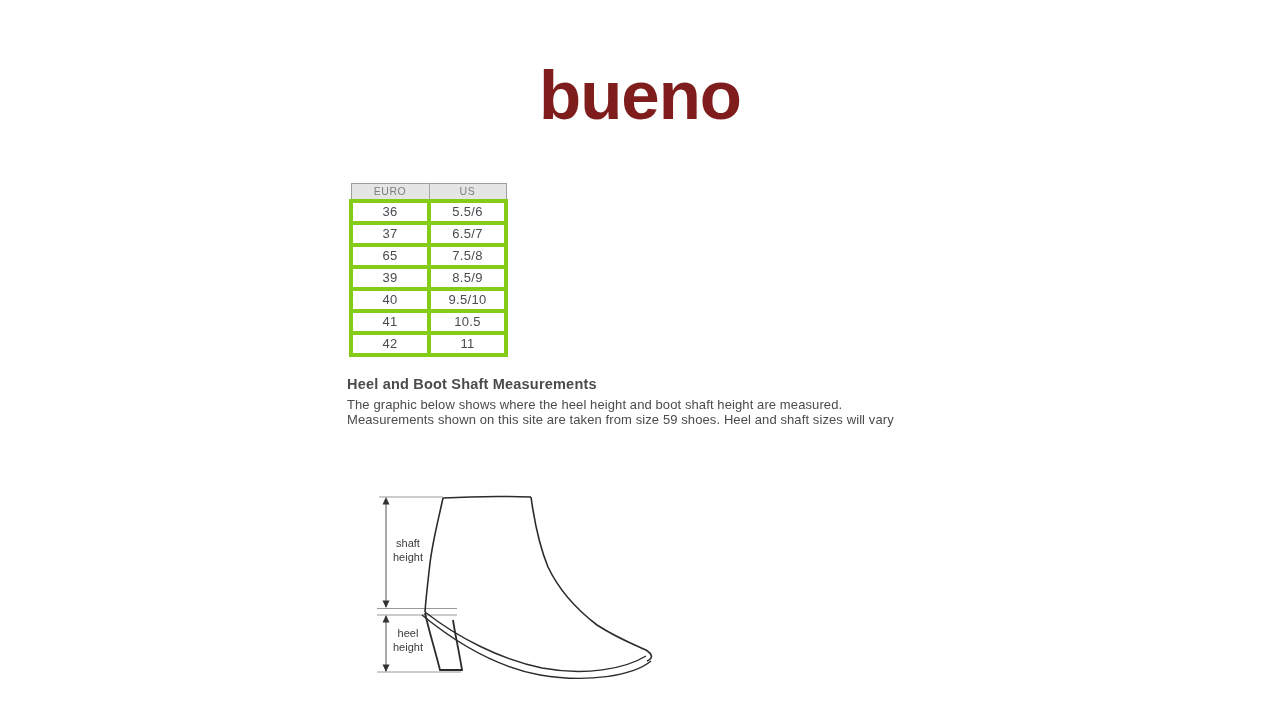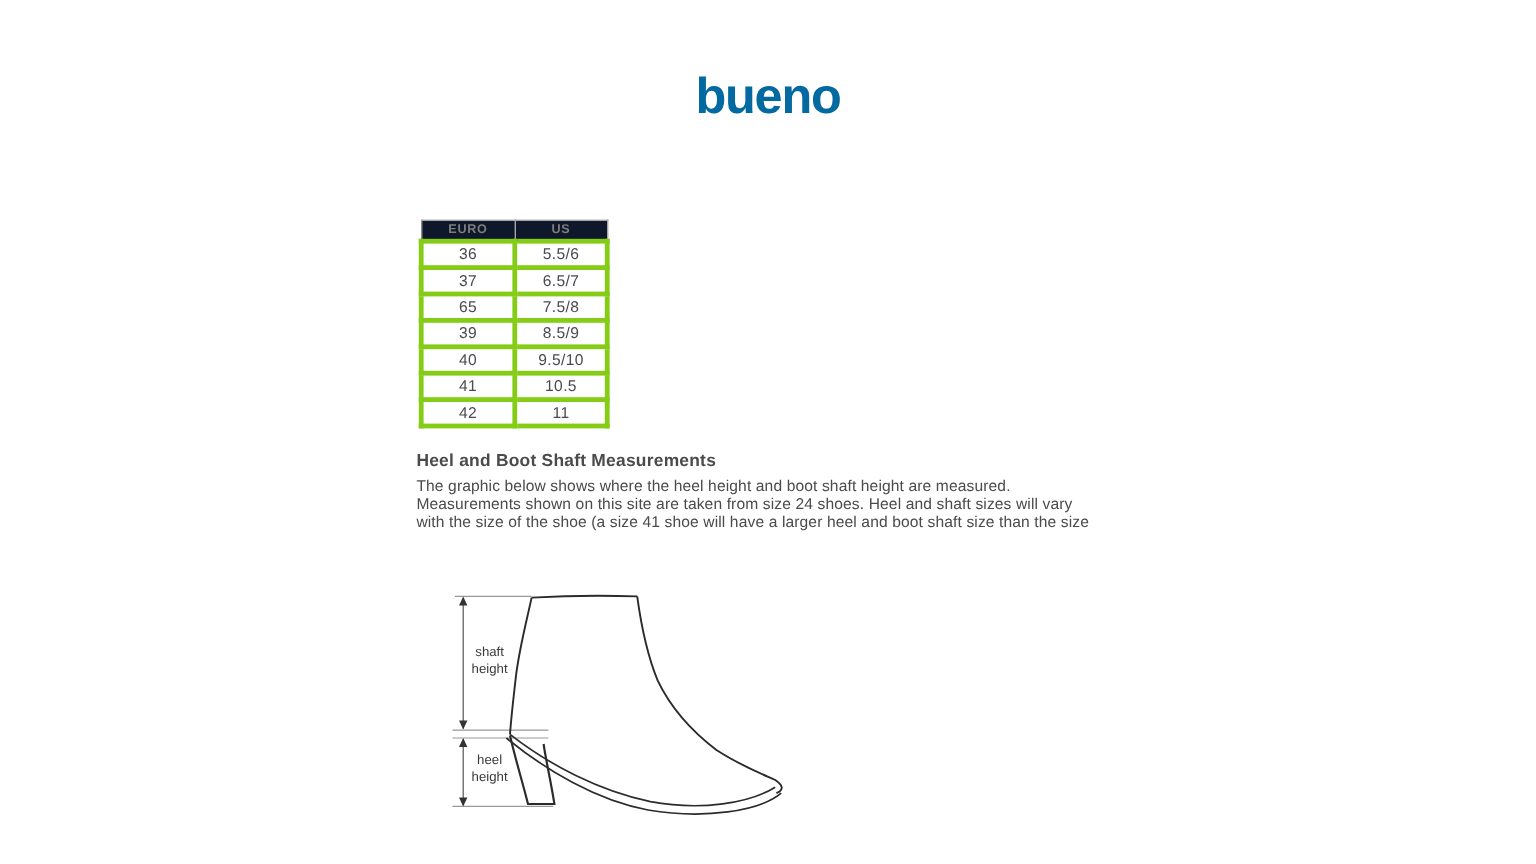--- a/index.html
+++ b/index.html
@@ -12,39 +12,39 @@
     height: 720px;
     background: #ffffff;
   }
 
   .logo {
     position: absolute;
     top: 56px;
     left: 0;
     width: 1280px;
     text-align: center;
-    font-size: 42px;
+    font-size: 69px;
     font-weight: 700;
     letter-spacing: -1px;
-    color: #0369a1;
+    color: #7f1d1d;
   }
 
   table.size-table {
     position: absolute;
     left: 349px;
     top: 183px;
     width: 155px;
     border-collapse: collapse;
     table-layout: fixed;
   }
   table.size-table th {
-    background: #0f172a;
+    background: #e5e5e5;
     color: #7d7d7d;
     font-size: 10.5px;
-    font-weight: 700;
+    font-weight: 400;
     letter-spacing: 0.6px;
     height: 17px;
     text-align: center;
     border: 1px solid #9e9e9e;
   }
   table.size-table th:first-child { border-right-color: #a5a5a5; }
   table.size-table th:last-child  { border-left-color: #a5a5a5; }
   table.size-table td {
     border: 4px solid #84cc16;
     height: 22px;
@@ -138,22 +138,21 @@
         <td>42</td>
         <td>11</td>
       </tr>
     </tbody>
   </table>
 
   <div class="measure-heading">Heel and Boot Shaft Measurements</div>
 
   <div class="measure-paragraph">
     <div>The graphic below shows where the heel height and boot shaft height are measured.</div>
-    <div>Measurements shown on this site are taken from size 24 shoes. Heel and shaft sizes will vary</div>
-    <div>with the size of the shoe (a size 41 shoe will have a larger heel and boot shaft size than the size</div>
+    <div>Measurements shown on this site are taken from size 59 shoes. Heel and shaft sizes will vary</div>
   </div>
 
   <svg class="boot-svg" viewBox="0 0 282 198" xmlns="http://www.w3.org/2000/svg">
 
     <line x1="4" y1="10" x2="68" y2="10" stroke="#999999" stroke-width="1"></line>
     <line x1="2" y1="121.5" x2="82" y2="121.5" stroke="#999999" stroke-width="1"></line>
     <line x1="2" y1="128" x2="82" y2="128" stroke="#999999" stroke-width="1"></line>
     <line x1="2" y1="185" x2="86" y2="185" stroke="#999999" stroke-width="1"></line>
 
     <line x1="11" y1="12" x2="11" y2="120" stroke="#555555" stroke-width="1"></line>

